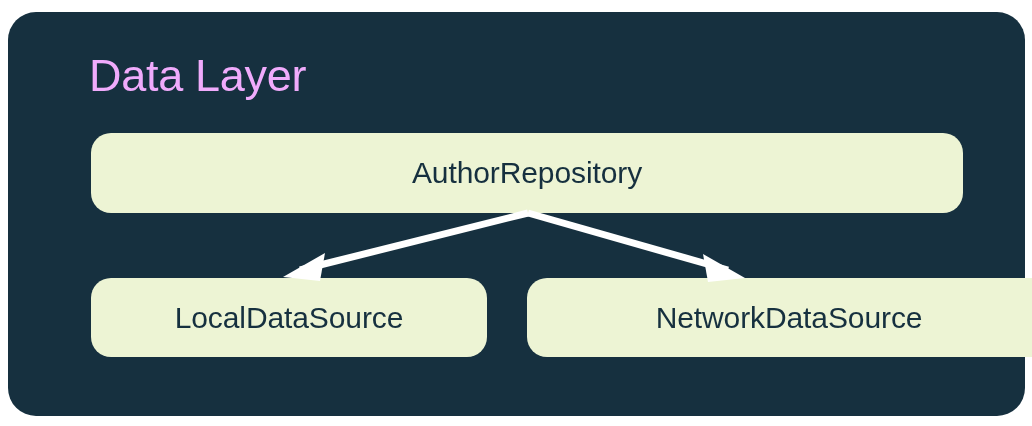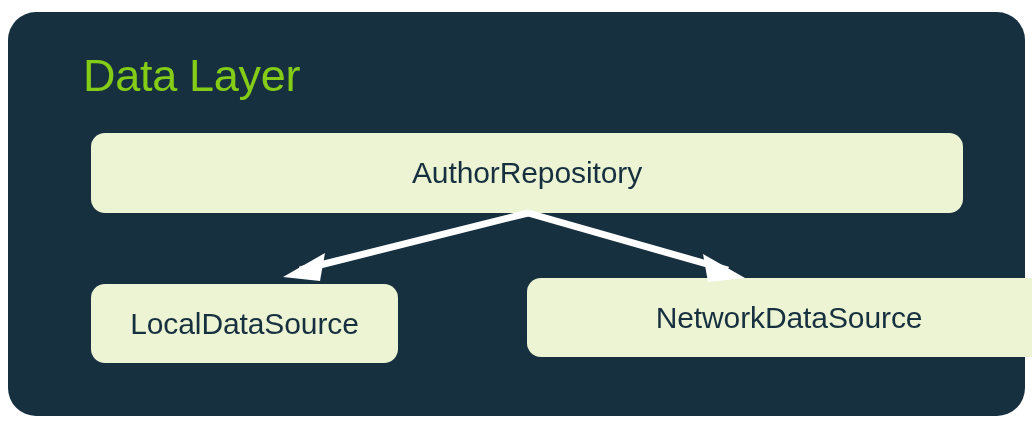--- a/index.html
+++ b/index.html
@@ -24,33 +24,33 @@
     left: 8px;
     top: 12px;
     width: 1017px;
     height: 404px;
     background: #16303F;
     border-radius: 28px;
     box-sizing: border-box;
   }
   .layer-title {
     position: absolute;
-    left: 75px;
+    left: 81px;
     top: 36px;
     font-size: 45px;
     line-height: 56px;
     font-weight: 300;
     letter-spacing: -0.3px;
-    color: #84cc16;
+    color: #f0abfc;
     white-space: nowrap;
   }
   .node-box {
     position: absolute;
     background: #EDF4D4;
-    border-radius: 14px;
+    border-radius: 20px;
     display: flex;
     align-items: center;
     justify-content: center;
     box-sizing: border-box;
   }
   .node-label {
     font-size: 30px;
     line-height: 34px;
     font-weight: 300;
     letter-spacing: -0.1px;
@@ -58,22 +58,22 @@
     white-space: nowrap;
   }
   #node-repository {
     left: 91px;
     top: 133px;
     width: 872px;
     height: 80px;
   }
   #node-local {
     left: 91px;
-    top: 284px;
-    width: 307px;
+    top: 278px;
+    width: 396px;
     height: 79px;
   }
   #node-network {
     left: 527px;
     top: 278px;
     width: 524px;
     height: 79px;
   }
   #connector-layer {
     position: absolute;

